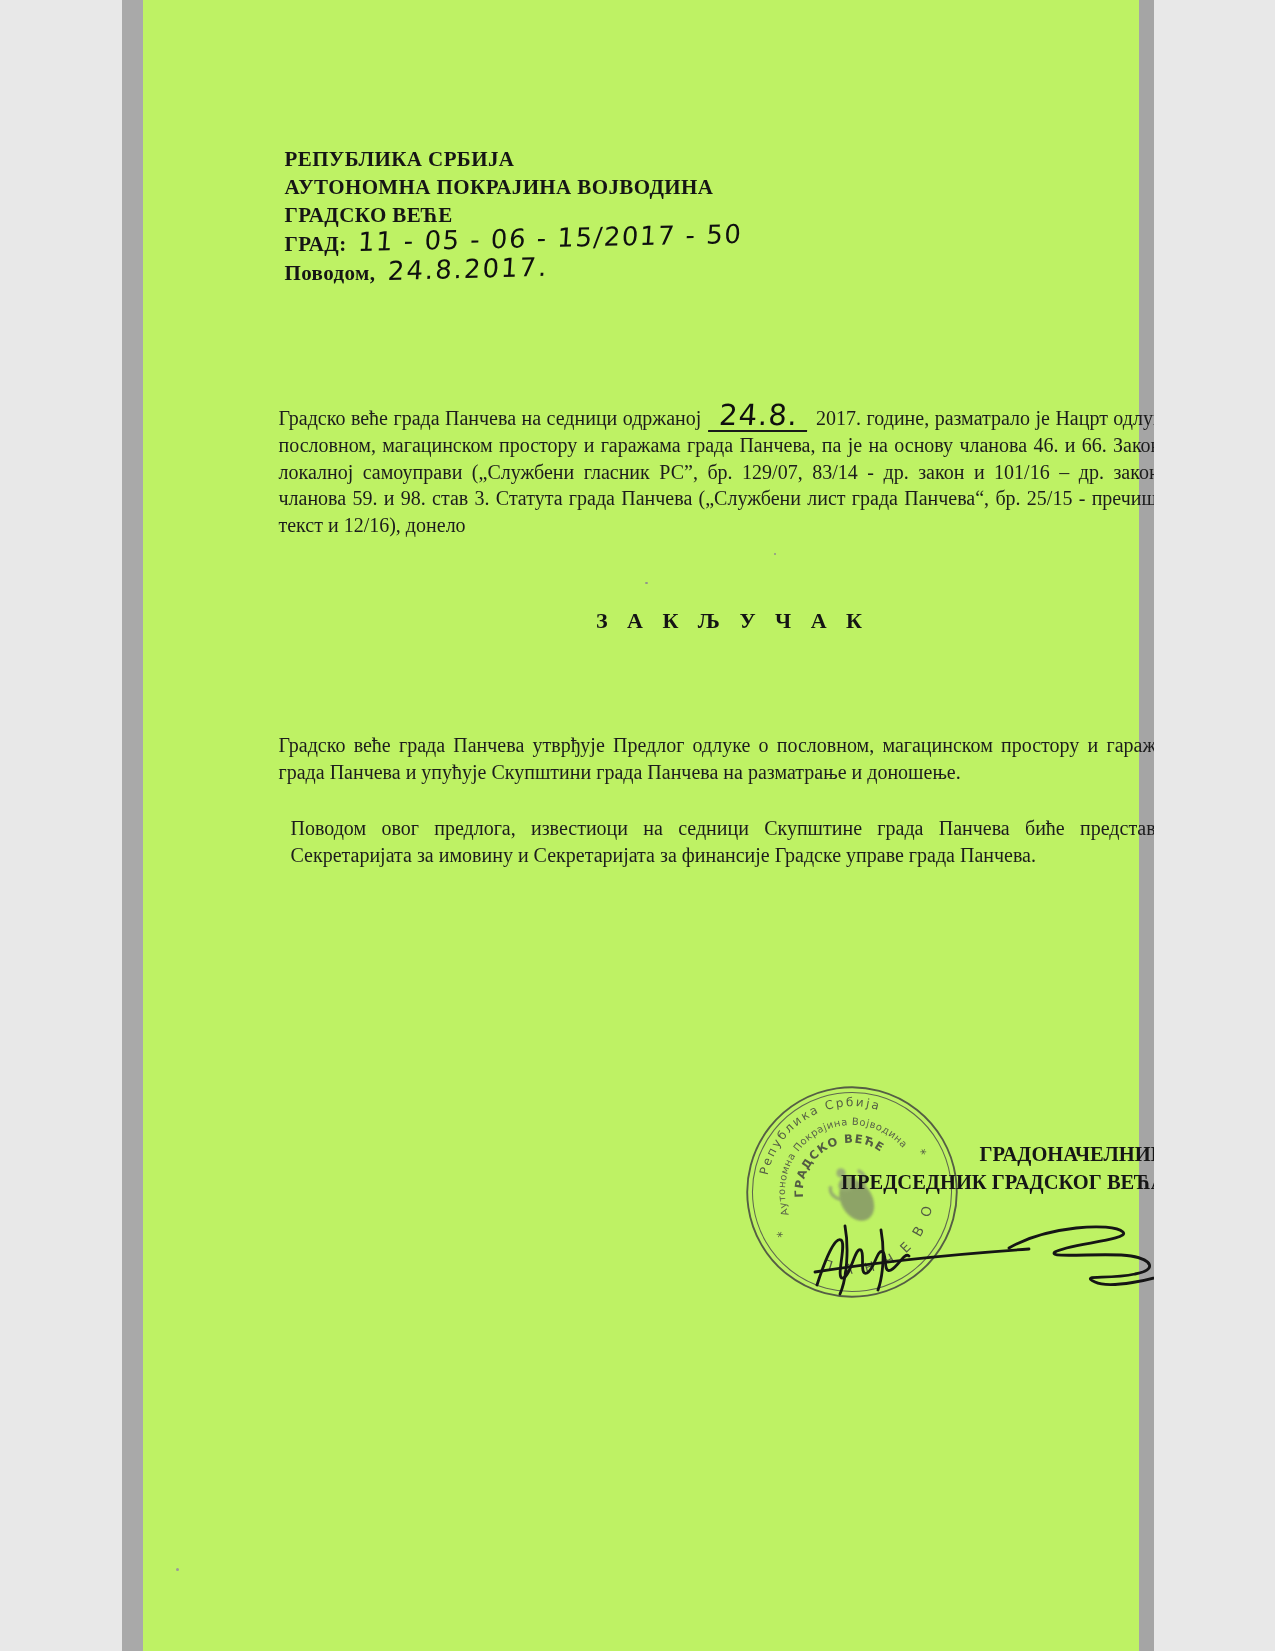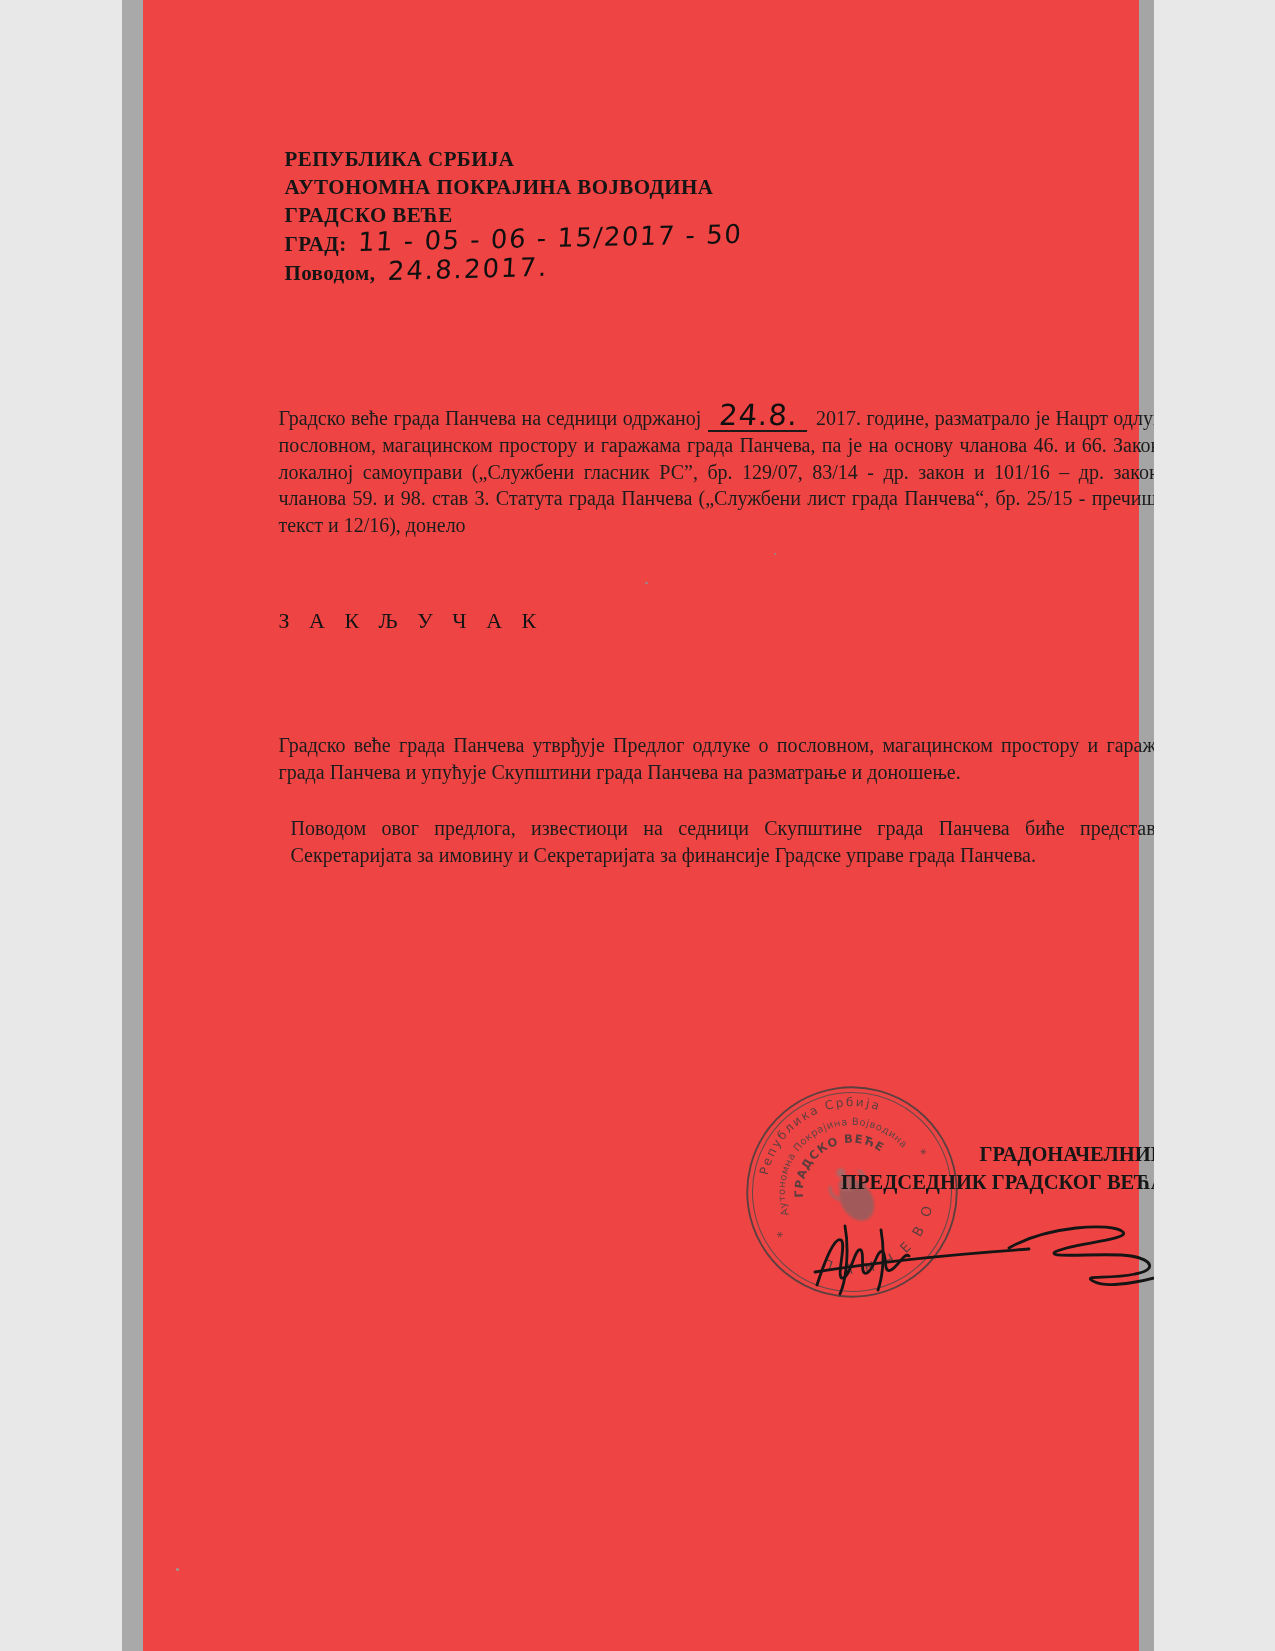--- a/index.html
+++ b/index.html
@@ -1,35 +1,35 @@
 <!DOCTYPE html>
 <html><head>
 <meta charset="utf-8">
 <style>
   html,body{margin:0;padding:0;background:#e8e8e8;}
   .page{
-    position:relative; width:1032px; height:1651px; background:#ef4444;
+    position:relative; width:1032px; height:1651px; background:#bef264;
     font-family:"Liberation Serif", serif; color:#1d1d1d; overflow:hidden;
     margin:0 auto;
   }
   .edge{position:absolute;top:0;height:100%;}
   .edge-left{left:0;width:21px;background:#a9a9a9;}
   .edge-right{right:0;width:15px;background:#a5a5a5;}
 
   .header{position:absolute;left:163px;top:145px;font-weight:bold;font-size:21px;line-height:28px;letter-spacing:0.4px;color:#151515;}
   .header .h-line{white-space:nowrap;}
 
   .hw{font-family:"DejaVu Sans",sans-serif;font-weight:400;color:#0f0f0f;}
   .hw-number{display:inline-block;font-size:26px;letter-spacing:1.5px;margin-left:10px;height:28px;line-height:26px;transform:rotate(-1.2deg) skewX(-5deg);transform-origin:left bottom;}
   .hw-date{display:inline-block;font-size:26px;letter-spacing:2px;margin-left:12px;height:28px;line-height:26px;transform:rotate(-1.5deg) skewX(-5deg);transform-origin:left bottom;}
   .hw-inline{display:inline-block;font-size:29px;letter-spacing:1px;height:24px;line-height:22px;margin:0 8px;padding:0 10px 2px 10px;border-bottom:2px solid #1a1a1a;transform:skewX(-4deg);}
 
   .para{position:absolute;left:157px;width:908px;font-size:20px;line-height:26.5px;text-align:justify;color:#1c1c1c;}
   .intro{top:384px;}
-  .heading{position:absolute;left:157px;top:608px;width:908px;text-align:left;font-weight:normal;font-size:22px;letter-spacing:7px;color:#141414;}
+  .heading{position:absolute;left:157px;top:608px;width:908px;text-align:center;font-weight:bold;font-size:22px;letter-spacing:7px;color:#141414;}
   .p2{top:712px;}
   .p3{top:795px;margin-left:12px;}
   .p4{top:872px;}
 
   .sig-block{position:absolute;left:624px;top:1141px;width:420px;text-align:right;font-weight:bold;font-size:20.5px;line-height:27.5px;color:#161616;z-index:3;}
 
   .stamp{position:absolute;left:620px;top:1082px;z-index:1;}
   .signature-svg{position:absolute;left:635px;top:1140px;z-index:4;}
   .squiggle-svg{position:absolute;left:1020px;top:55px;z-index:2;}
 

